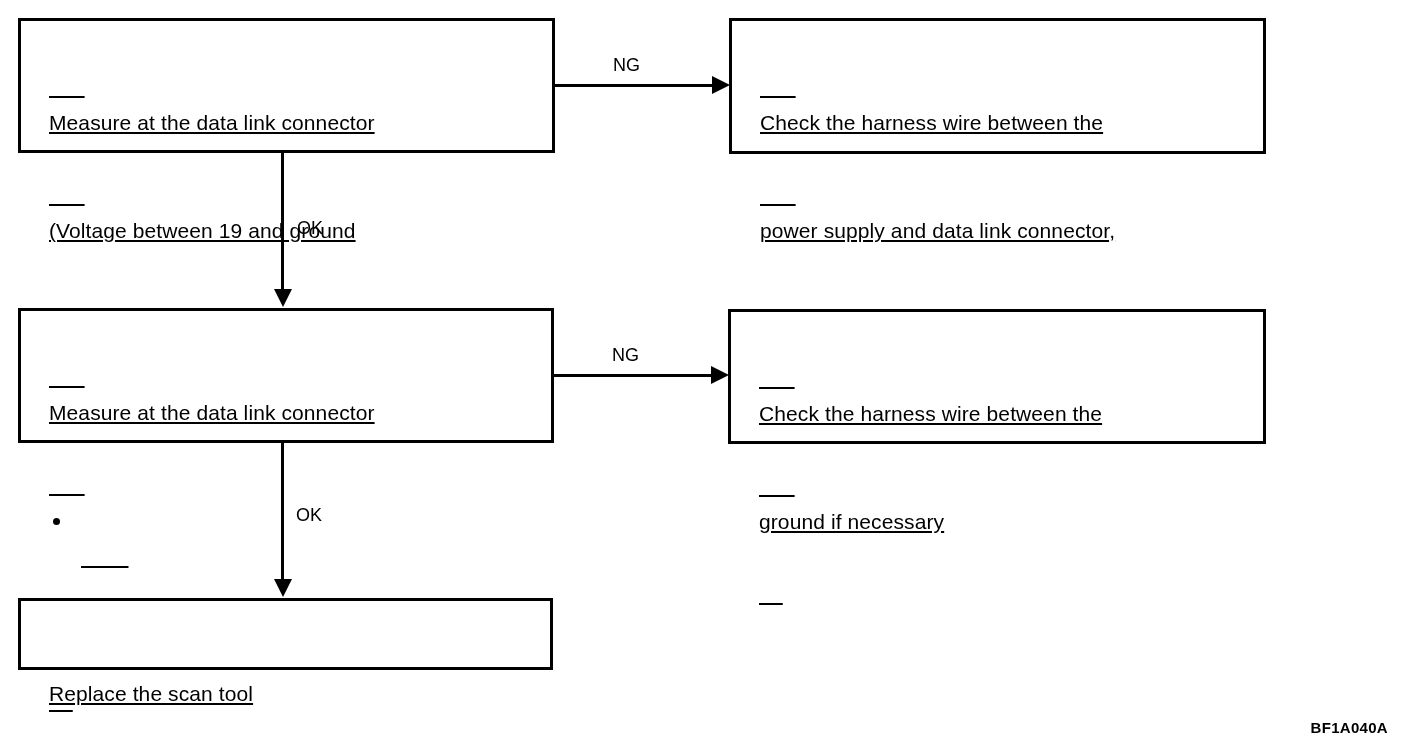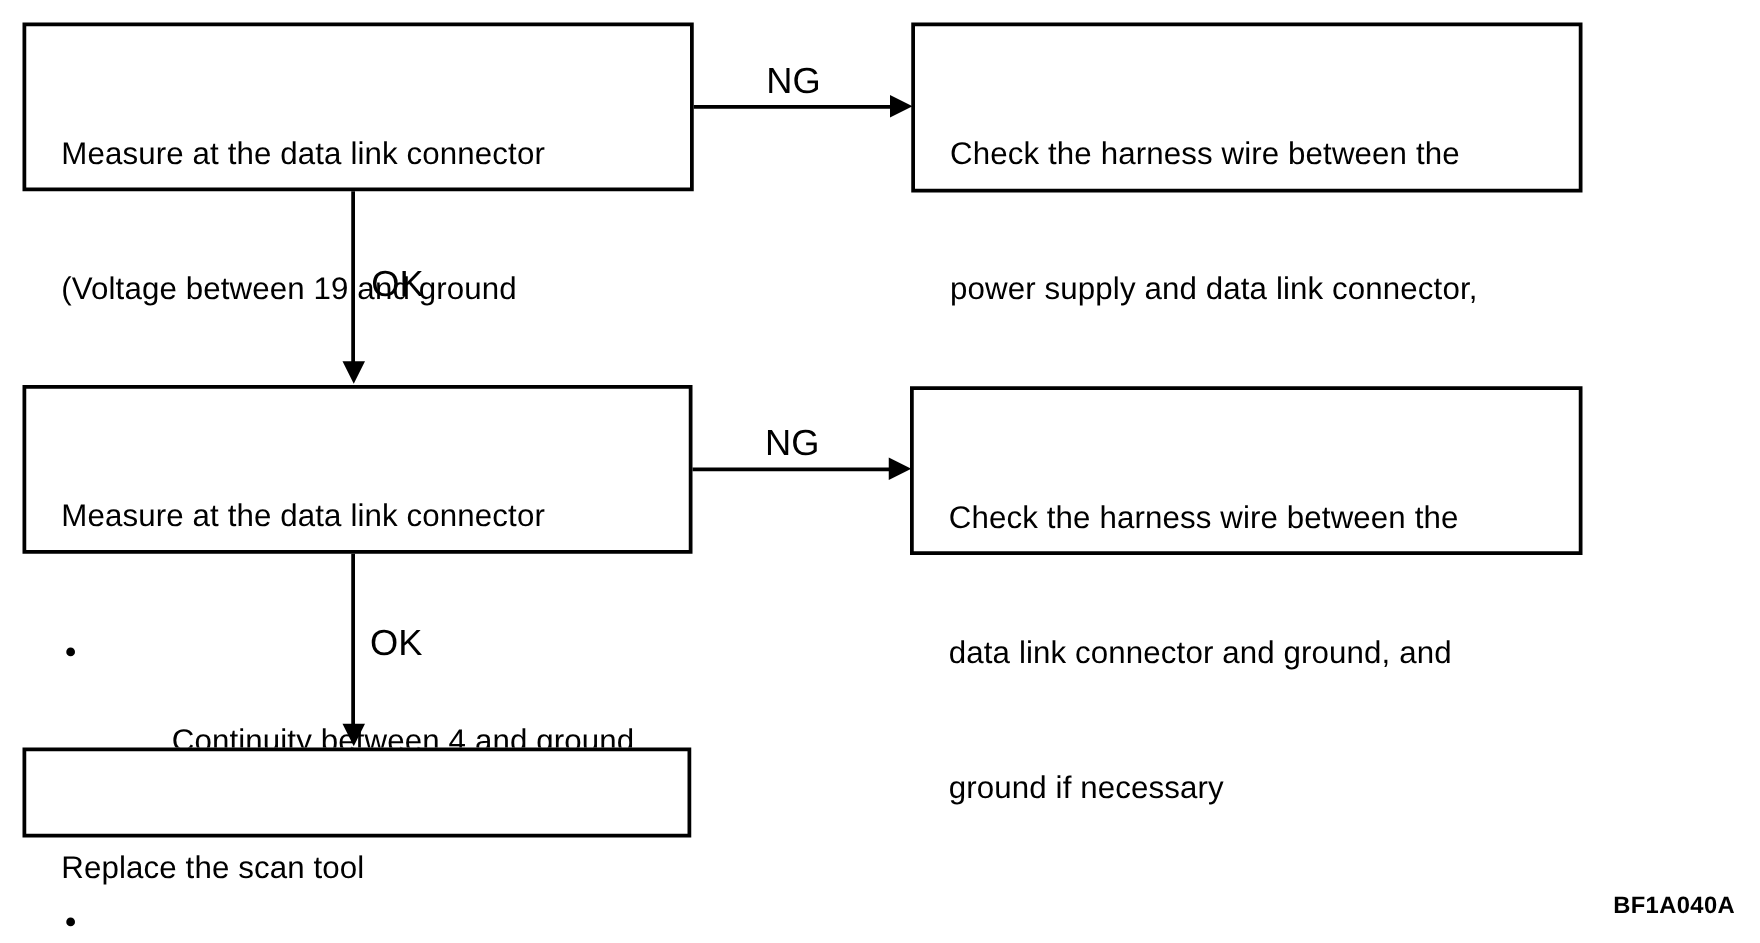--- a/index.html
+++ b/index.html
@@ -23,24 +23,25 @@
     position: absolute;
     box-sizing: border-box;
     border: 3px solid #000000;
     background: #ffffff;
   }
   .node-text {
     position: absolute;
     left: 28px;
     top: 12px;
     right: 8px;
-    font-size: 25px;
+    font-size: 21px;
     line-height: 36px;
     letter-spacing: 0.1px;
     white-space: pre;
+    text-decoration: underline;
   }
   .node-line {
     display: block;
     white-space: pre;
   }
   .bullet-line {
     display: block;
     position: relative;
     padding-left: 32px;
     white-space: pre;
@@ -87,29 +88,29 @@
   .arrow-down {
     position: absolute;
     width: 0;
     height: 0;
     border-left: 9px solid transparent;
     border-right: 9px solid transparent;
     border-top: 18px solid #000000;
   }
   .edge-label {
     position: absolute;
-    font-size: 29px;
+    font-size: 18px;
     line-height: 23px;
     white-space: pre;
   }
   #figure-code {
     position: absolute;
     right: 20px;
     bottom: 18px;
-    font-size: 19px;
+    font-size: 15px;
     font-weight: bold;
     letter-spacing: 0.3px;
     white-space: pre;
     padding-left: 44px;
   }
 </style>
 </head>
 <body>
 
 <div id="canvas">
@@ -140,33 +141,28 @@
     <div class="v-line" style="left:281px; top:153px; height:137px;"></div>
     <div class="arrow-down" style="left:274px; top:289px;"></div>
     <span class="edge-label" style="left:297px; top:217px;">OK</span>
   </div>
 
   <div class="node" id="box-measure-cont">
     <div class="node-text">
       <span class="node-line">Measure at the data link connector</span>
       <span class="bullet-line">
         <span class="bullet-dot"></span>
-        <span>Continuity between 4 and ground</span>
-      </span>
-      <span class="bullet-line">
-        <span class="bullet-dot"></span>
         
       </span>
     </div>
   </div>
 
   <div class="node" id="box-check-ground">
     <div class="node-text">
       <span class="node-line">Check the harness wire between the</span>
-      <span class="node-line">data link connector and ground, and</span>
       <span class="node-line">ground if necessary</span>
     </div>
   </div>
 
   <div class="connector">
     <div class="h-line" style="left:554px; top:374px; width:158px;"></div>
     <div class="arrow-right" style="left:711px; top:366px;"></div>
     <span class="edge-label" style="left:612px; top:344px;">NG</span>
   </div>
 

